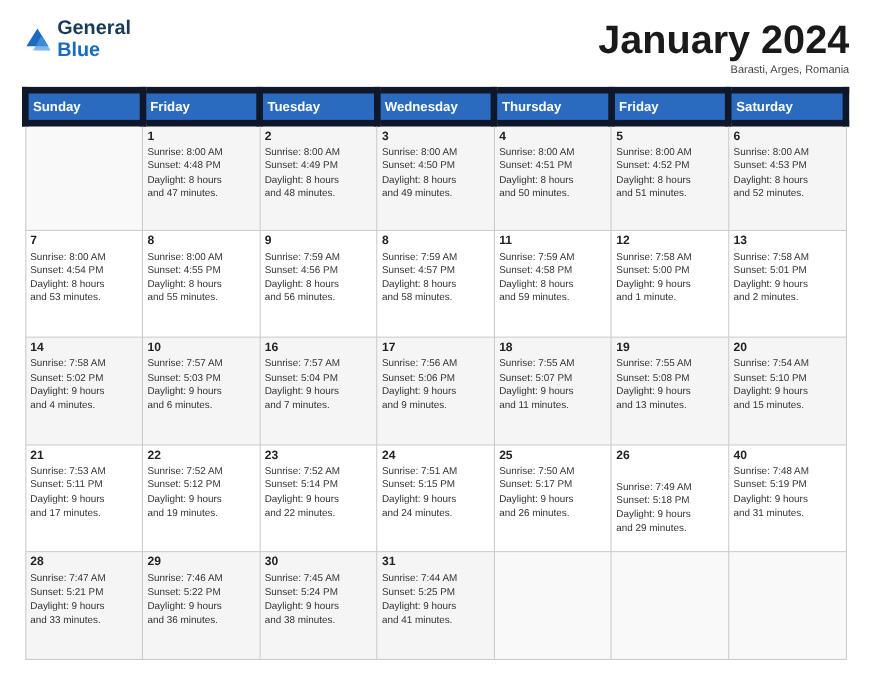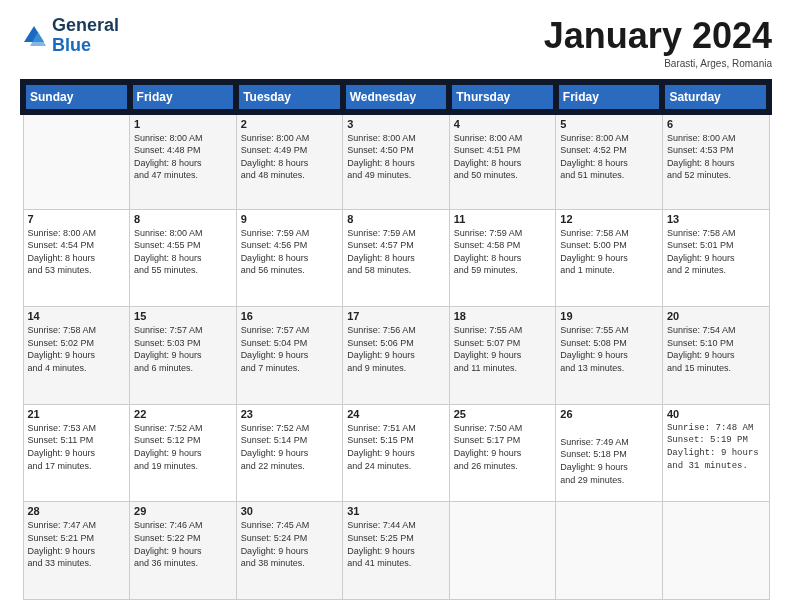--- a/index.html
+++ b/index.html
@@ -231,21 +231,21 @@
         </tr>
         <tr>
           <td>
             <span class="day-number">14</span>
             <div class="day-info" style="white-space: pre-line;">Sunrise: 7:58 AM
 Sunset: 5:02 PM
 Daylight: 9 hours
 and 4 minutes.</div>
           </td>
           <td>
-            <span class="day-number">15</span>
+            <span class="day-number">10</span>
             <div class="day-info" style="white-space: pre-line;">Sunrise: 7:57 AM
 Sunset: 5:03 PM
 Daylight: 9 hours
 and 6 minutes.</div>
           </td>
           <td>
             <span class="day-number">16</span>
             <div class="day-info" style="white-space: pre-line;">Sunrise: 7:57 AM
 Sunset: 5:04 PM
 Daylight: 9 hours
@@ -318,21 +318,21 @@
           </td>
           <td>
             <span class="day-number">26</span>
             <div class="day-info" style="white-space: pre-line; margin-top: 16px;">Sunrise: 7:49 AM
 Sunset: 5:18 PM
 Daylight: 9 hours
 and 29 minutes.</div>
           </td>
           <td>
             <span class="day-number">40</span>
-            <div class="day-info" style="white-space: pre-line; font-family: Liberation Mono, monospace;">Sunrise: 7:48 AM
+            <div class="day-info" style="white-space: pre-line;">Sunrise: 7:48 AM
 Sunset: 5:19 PM
 Daylight: 9 hours
 and 31 minutes.</div>
           </td>
         </tr>
         <tr>
           <td>
             <span class="day-number">28</span>
             <div class="day-info" style="white-space: pre-line;">Sunrise: 7:47 AM
 Sunset: 5:21 PM

